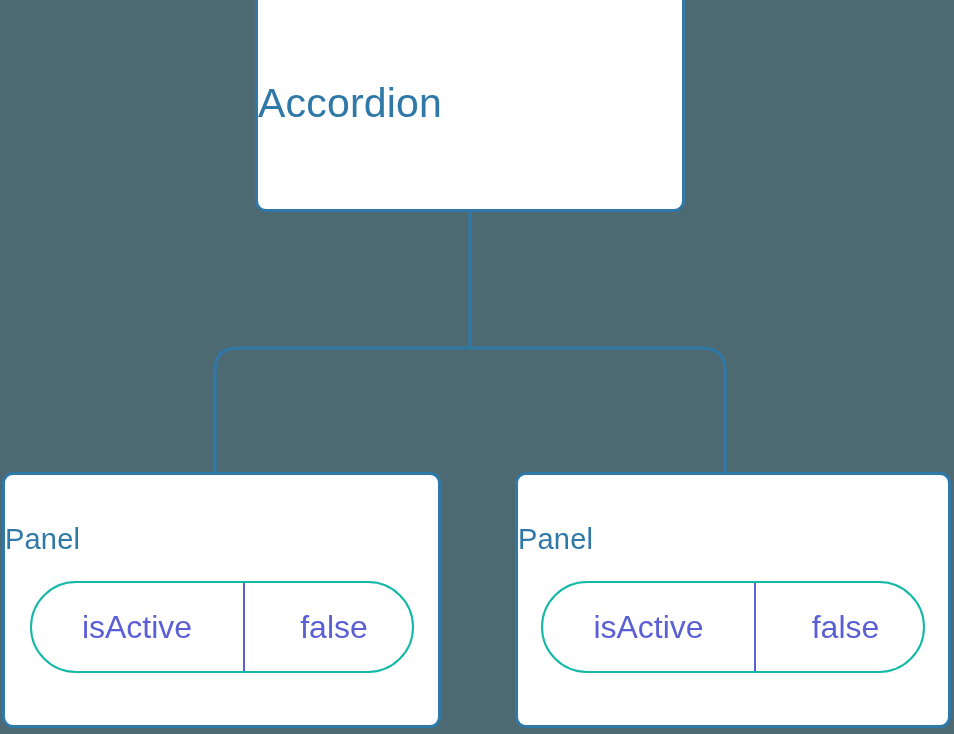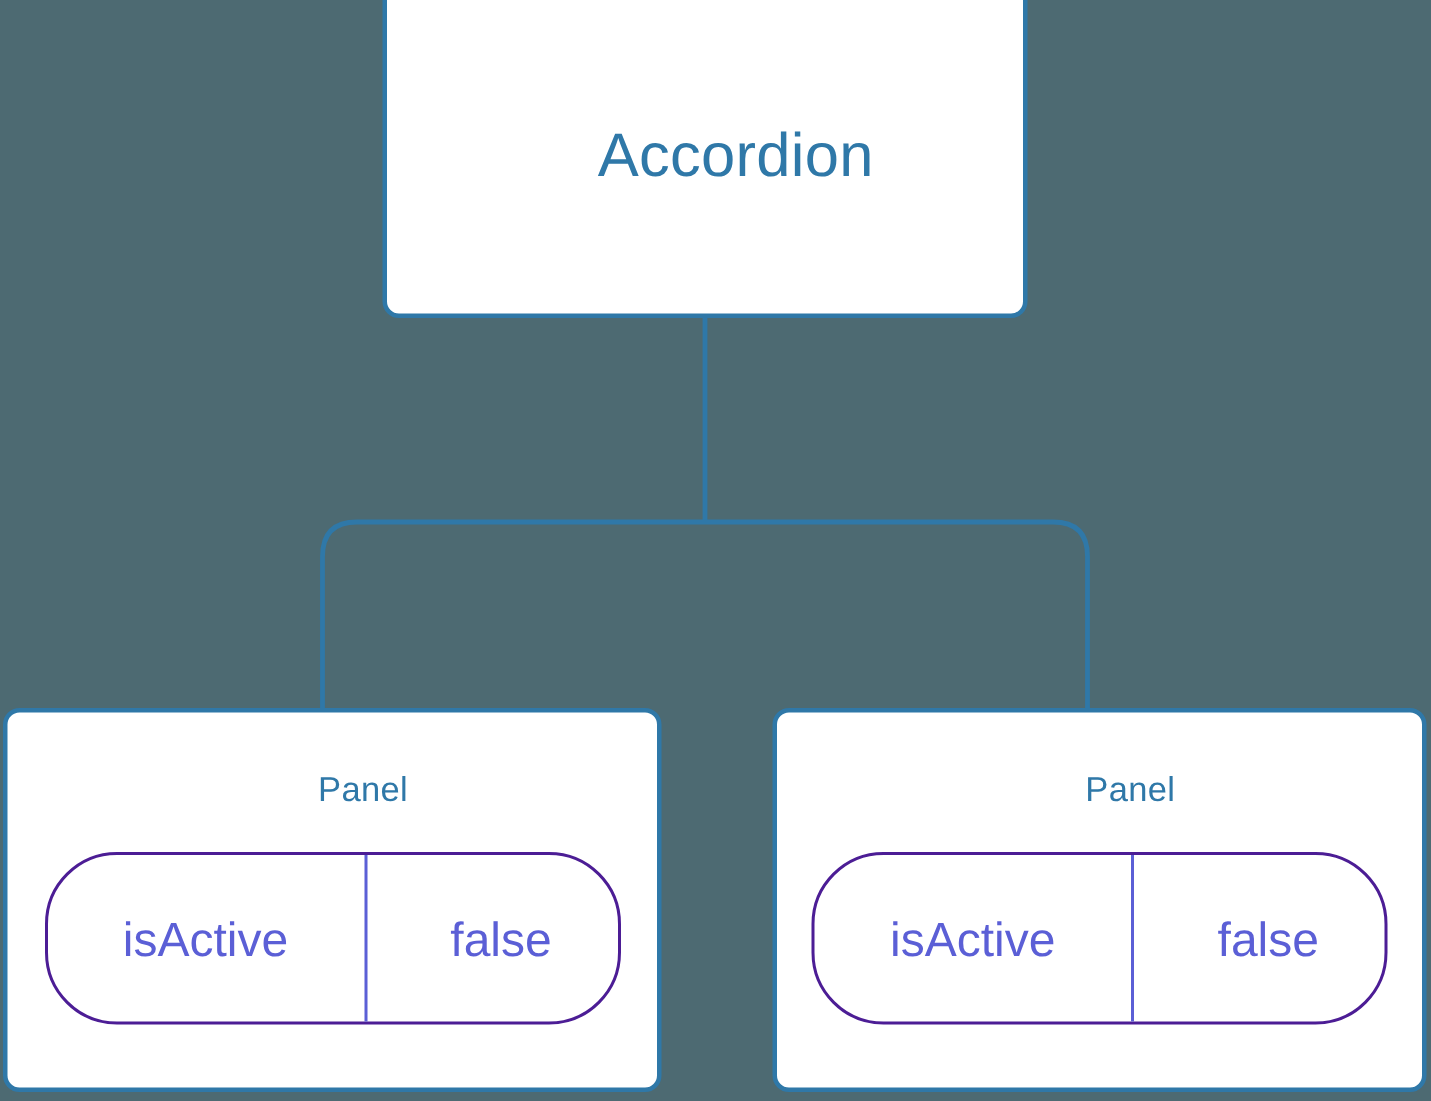--- a/index.html
+++ b/index.html
@@ -57,48 +57,46 @@
   }
   .node-leaf-right {
     left: 515px;
     top: 472px;
     width: 436px;
     height: 256px;
   }
 
   .node-title {
     color: #2f78a8;
-    text-align: center;
     font-weight: 400;
     letter-spacing: 0.2px;
     white-space: nowrap;
-    padding-left: 41px;
   }
   .node-root .node-title {
     font-size: 41px;
     line-height: 41px;
     margin-top: 92px;
   }
   .node-leaf .node-title {
-    font-size: 23px;
+    font-size: 29px;
     line-height: 33px;
-    margin-top: 35px;
+    margin-top: 48px;
   }
 
   
   .pill-wrap {
     display: flex;
     justify-content: center;
     margin-top: 25px;
   }
   .pill {
     display: flex;
     align-items: stretch;
-    height: 115px;
-    border: 2px solid #4c1d95;
+    height: 92px;
+    border: 2px solid #14b8a6;
     border-radius: 48px;
     box-sizing: border-box;
     background: transparent;
     gap: 12px;
   }
   .pill-cell {
     display: flex;
     align-items: center;
     justify-content: center;
     color: #5b5fd6;

